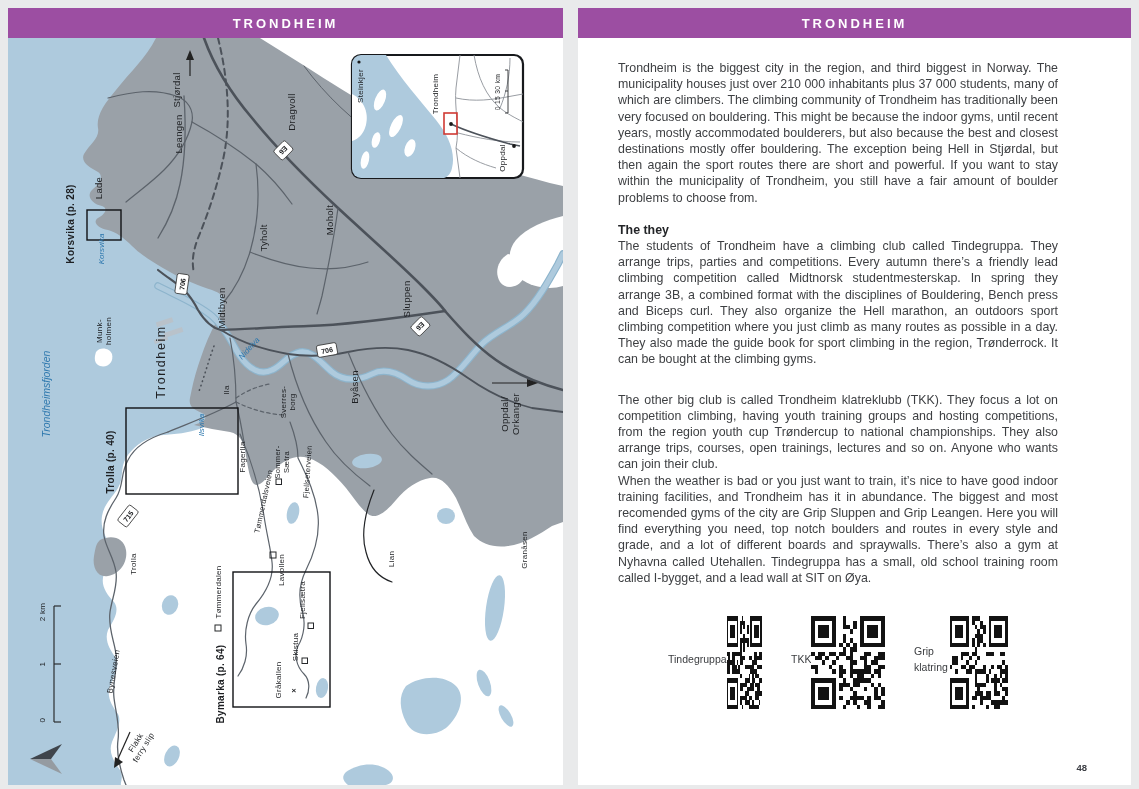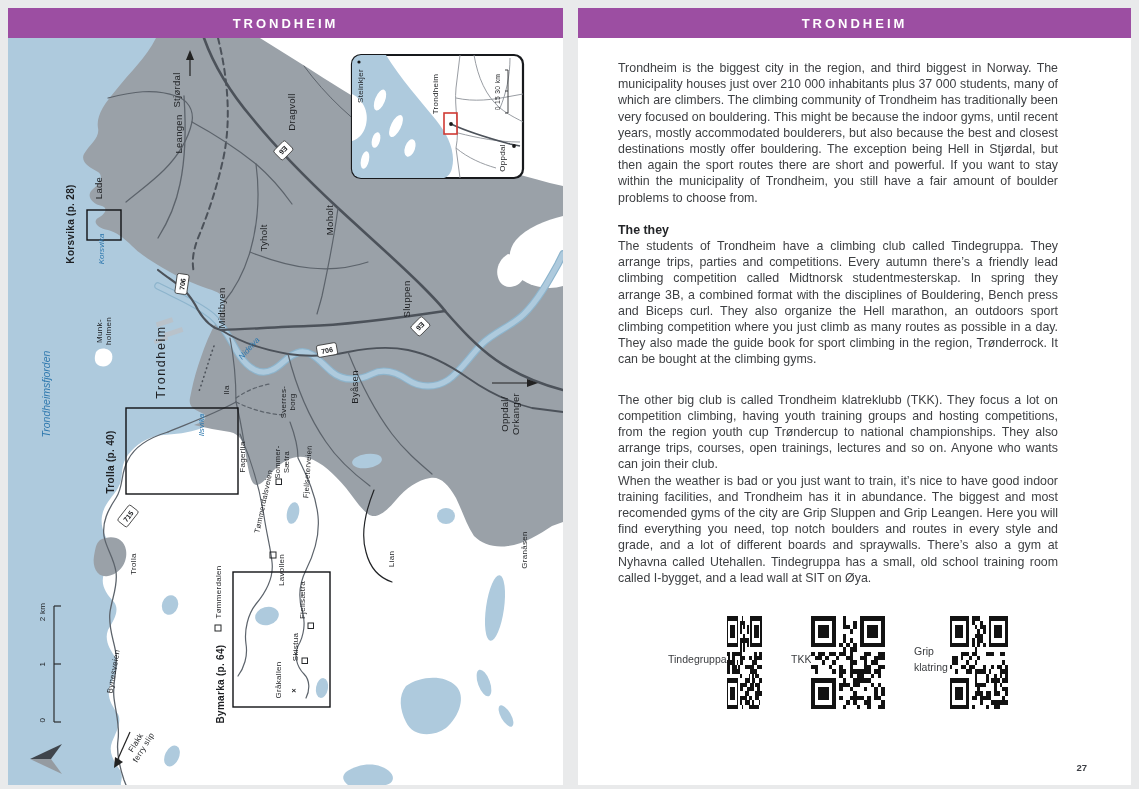--- a/index.html
+++ b/index.html
@@ -1676,15 +1676,15 @@
               <div class="on"></div>
               <div class="on"></div>
               <div></div>
               <div></div>
               <div></div>
             </div>
         </div>
       </div>
     </div>
 
-    <div class="page-num">27</div>
+    <div class="page-num">48</div>
   </div>
 </div>
 
 </body></html>

